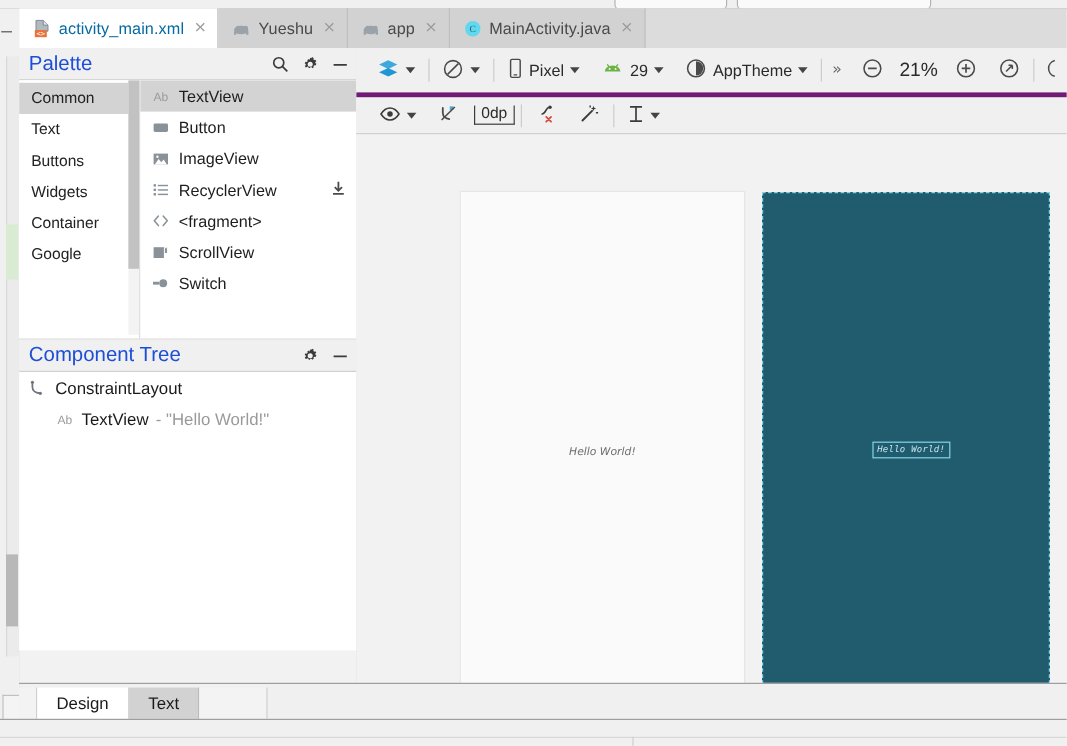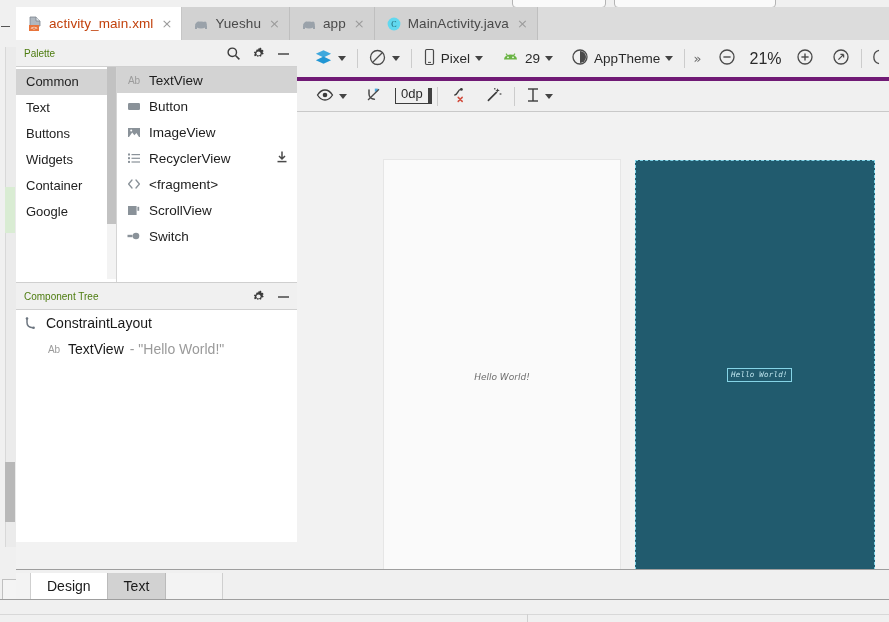--- a/index.html
+++ b/index.html
@@ -104,21 +104,21 @@
     border-right: 1px solid #bfbfbf;
     cursor: default;
     white-space: nowrap;
   }
   .tab.active {
     background: #ffffff;
     border-right: 1px solid #c6c6c6;
   }
   .tab-label {
     font-size: 13.5px;
-    color: #c2410c;
+    color: #0369a1;
     letter-spacing: 0.1px;
   }
   .tab.inactive .tab-label { color: #4a4a4a; }
   .tab-close {
     font-size: 13px;
     color: #9b9b9b;
     line-height: 1;
     margin-left: 2px;
     font-family: "DejaVu Sans", sans-serif;
   }
@@ -134,22 +134,22 @@
   }
   .panel-head {
     position: relative;
     height: 26px;
     background: #f0f0f0;
     border-bottom: 1px solid #d0d0d0;
     display: flex;
     align-items: center;
   }
   .panel-title {
-    font-size: 10px;
-    color: #4d7c0f;
+    font-size: 17px;
+    color: #1d4ed8;
     padding-left: 8px;
   }
   .panel-head-actions {
     position: absolute;
     right: 6px; top: 0; bottom: 0;
     display: flex; align-items: center; gap: 10px;
   }
   .hicon { width: 15px; height: 15px; display: block; }
 
   
@@ -277,21 +277,21 @@
     border-left: 4px solid transparent;
     border-right: 4px solid transparent;
     border-top: 5px solid #444;
     display: block;
   }
   .tbicon { display: block; }
   .chev { font-size: 13px; color: #666; padding: 0 7px; font-family: "DejaVu Sans", sans-serif;}
   .zoomval { font-size: 16px; color: #2a2a2a; padding: 0 5px; }
   .dp-box {
     border-left: 1px solid #3c3c3c;
-    border-right: 4px solid #404040;
+    border-right: 1px solid #404040;
     border-bottom: 1px solid #3c3c3c;
     padding: 0 5px 0 5px;
     margin: 0 3px;
     height: 15px;
     display: flex; align-items: center;
   }
   .dp-text { font-size: 13px; color: #2b2b2b; position: relative; top: -2px; }
 
   
   .canvas {

